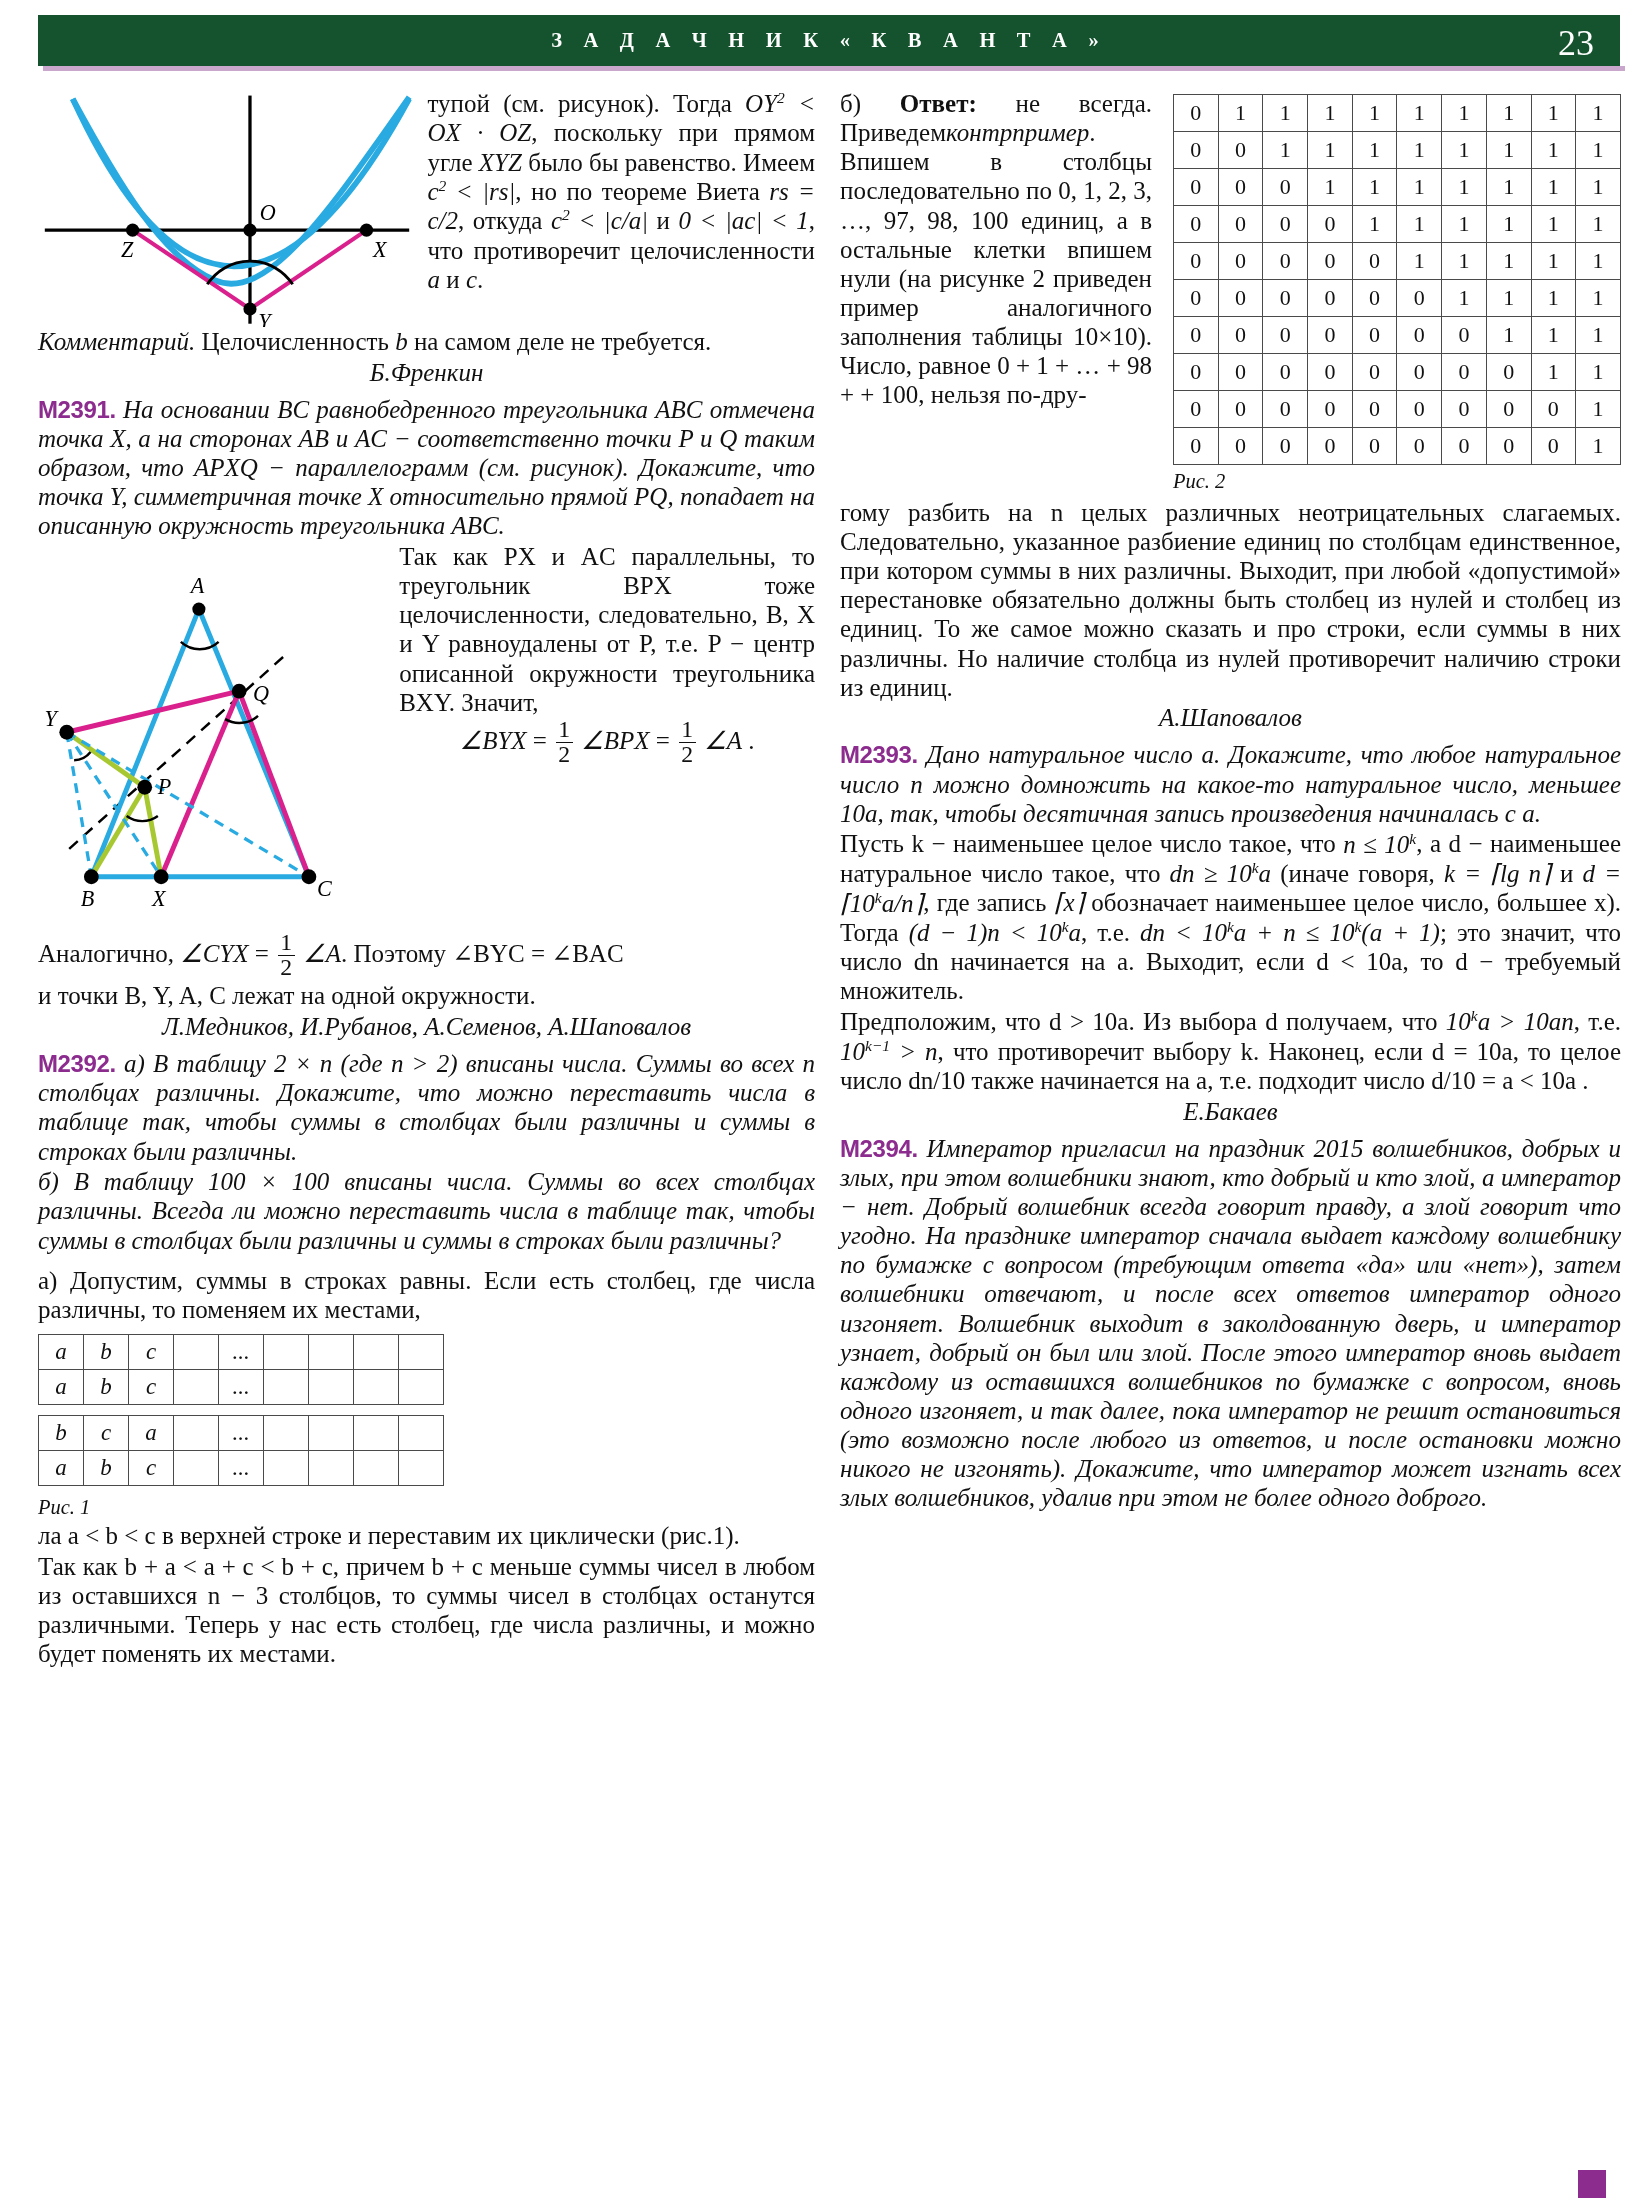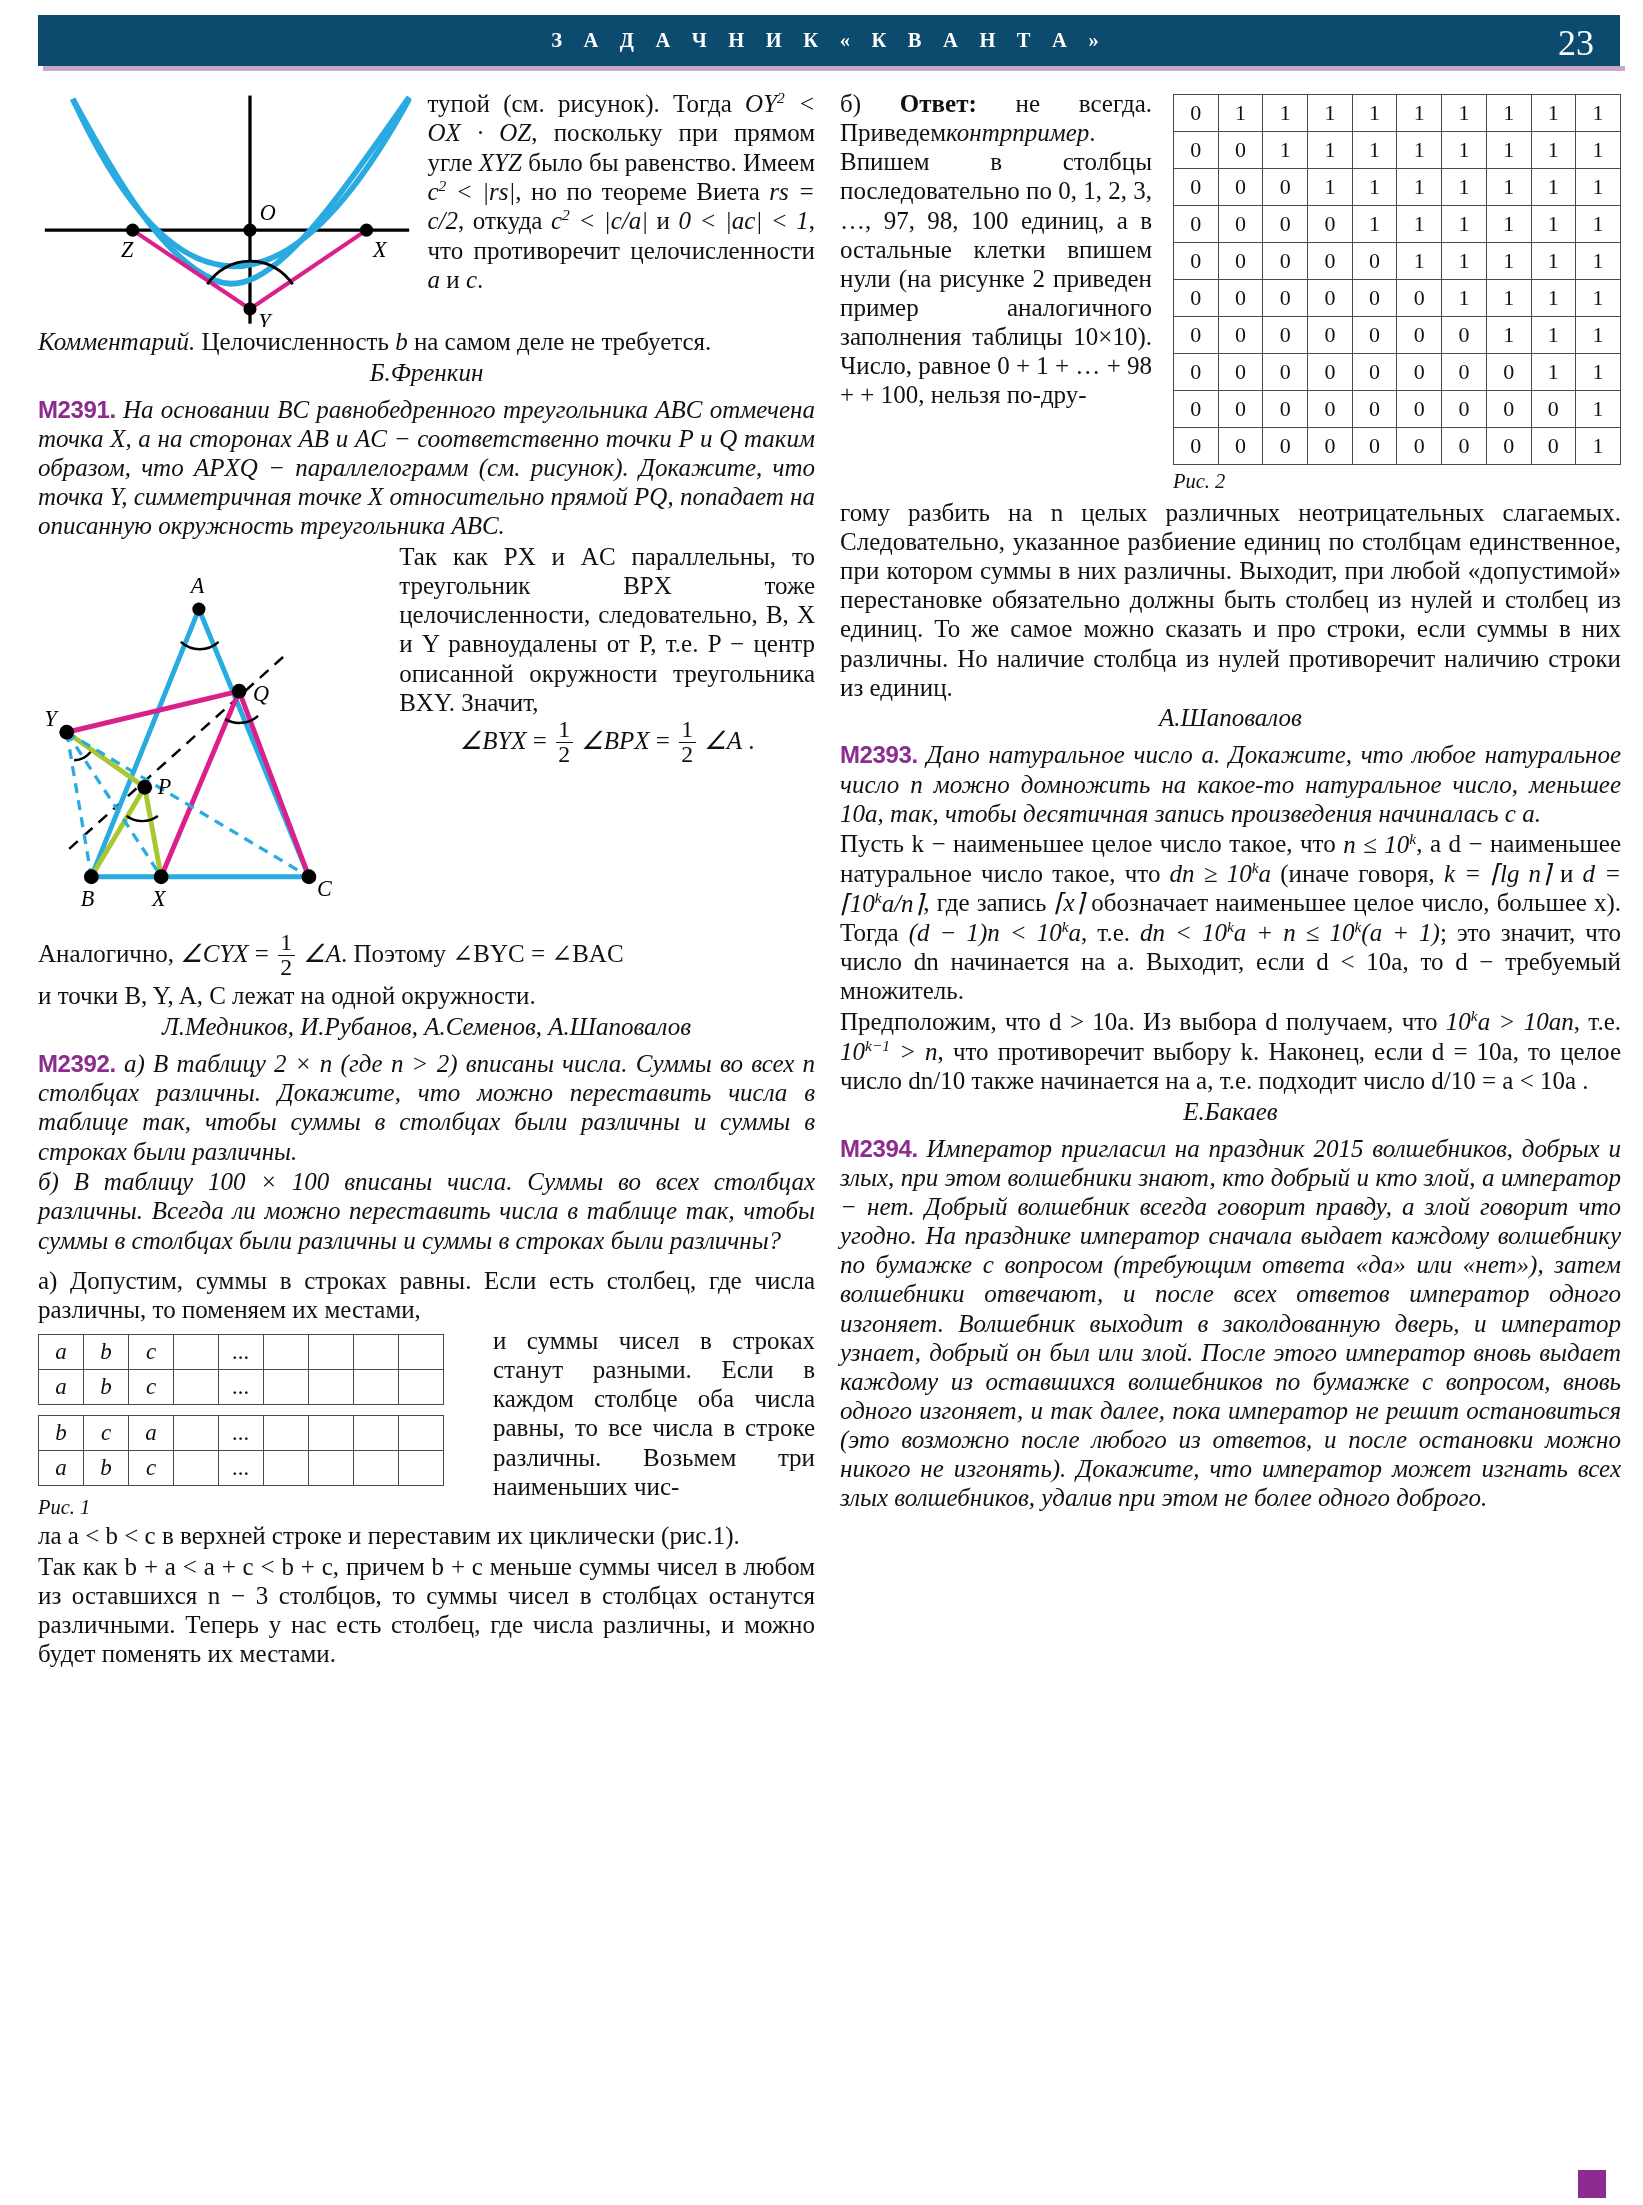--- a/index.html
+++ b/index.html
@@ -1,20 +1,20 @@
 <!DOCTYPE html>
 <html style="font-size:13px"><head>
 <meta charset="utf-8">
 <style>
   html,body{margin:0;padding:0;background:#ffffff;}
   body{width:1644px;height:2205px;font-family:"Liberation Serif","DejaVu Serif",serif;color:#111;}
   .page{position:relative;width:1644px;height:2205px;overflow:hidden;background:#fff;}
 
   
-  .banner{position:absolute;left:38px;top:15px;width:1582px;height:51px;background:#0c4a6e;}
+  .banner{position:absolute;left:38px;top:15px;width:1582px;height:51px;background:#14532d;}
   .banner-shadow{position:absolute;left:43px;top:66px;width:1582px;height:5px;background:#c9a6cc;}
   .banner-title{position:absolute;left:0;top:0;width:100%;height:51px;display:flex;align-items:center;justify-content:center;
     color:#fff;font-family:"Liberation Serif",serif;font-size:20.5px;letter-spacing:8.2px;font-weight:600;}
   .banner-page{position:absolute;right:26px;top:6.6px;color:#fff;font-size:36px;font-family:"Liberation Serif",serif;font-weight:400;}
 
   
   .col-left{position:absolute;left:38px;top:89px;width:777px;}
   .col-right{position:absolute;left:840px;top:89px;width:781px;}
 
   p{margin:0 0 1.6px 0;text-align:justify;font-size:25px;line-height:1.165;hyphens:manual;}
@@ -235,21 +235,20 @@
               <td></td>
               <td></td>
               <td></td>
               <td></td>
             </tr>
           </tbody>
         </table>
       <div class="fig-label">Рис. 1</div>
     </div>
 
-    <p>и суммы чисел в строках станут разными. Если в каждом столбце оба числа равны, то все числа в строке различны. Возьмем три наименьших чис-</p>
     <div class="clear"></div>
     <p>
       <span>ла a &lt; b &lt; c в верхней строке и переставим их циклически (рис.1).</span>
     </p>
     <p>Так как b + a &lt; a + c &lt; b + c, причем b + c меньше суммы чисел в любом из оставшихся n − 3 столбцов, то суммы чисел в столбцах останутся различными. Теперь у нас есть столбец, где числа различны, и можно будет поменять их местами.</p>
 
   </div>
 
   <div class="col-right">
 

